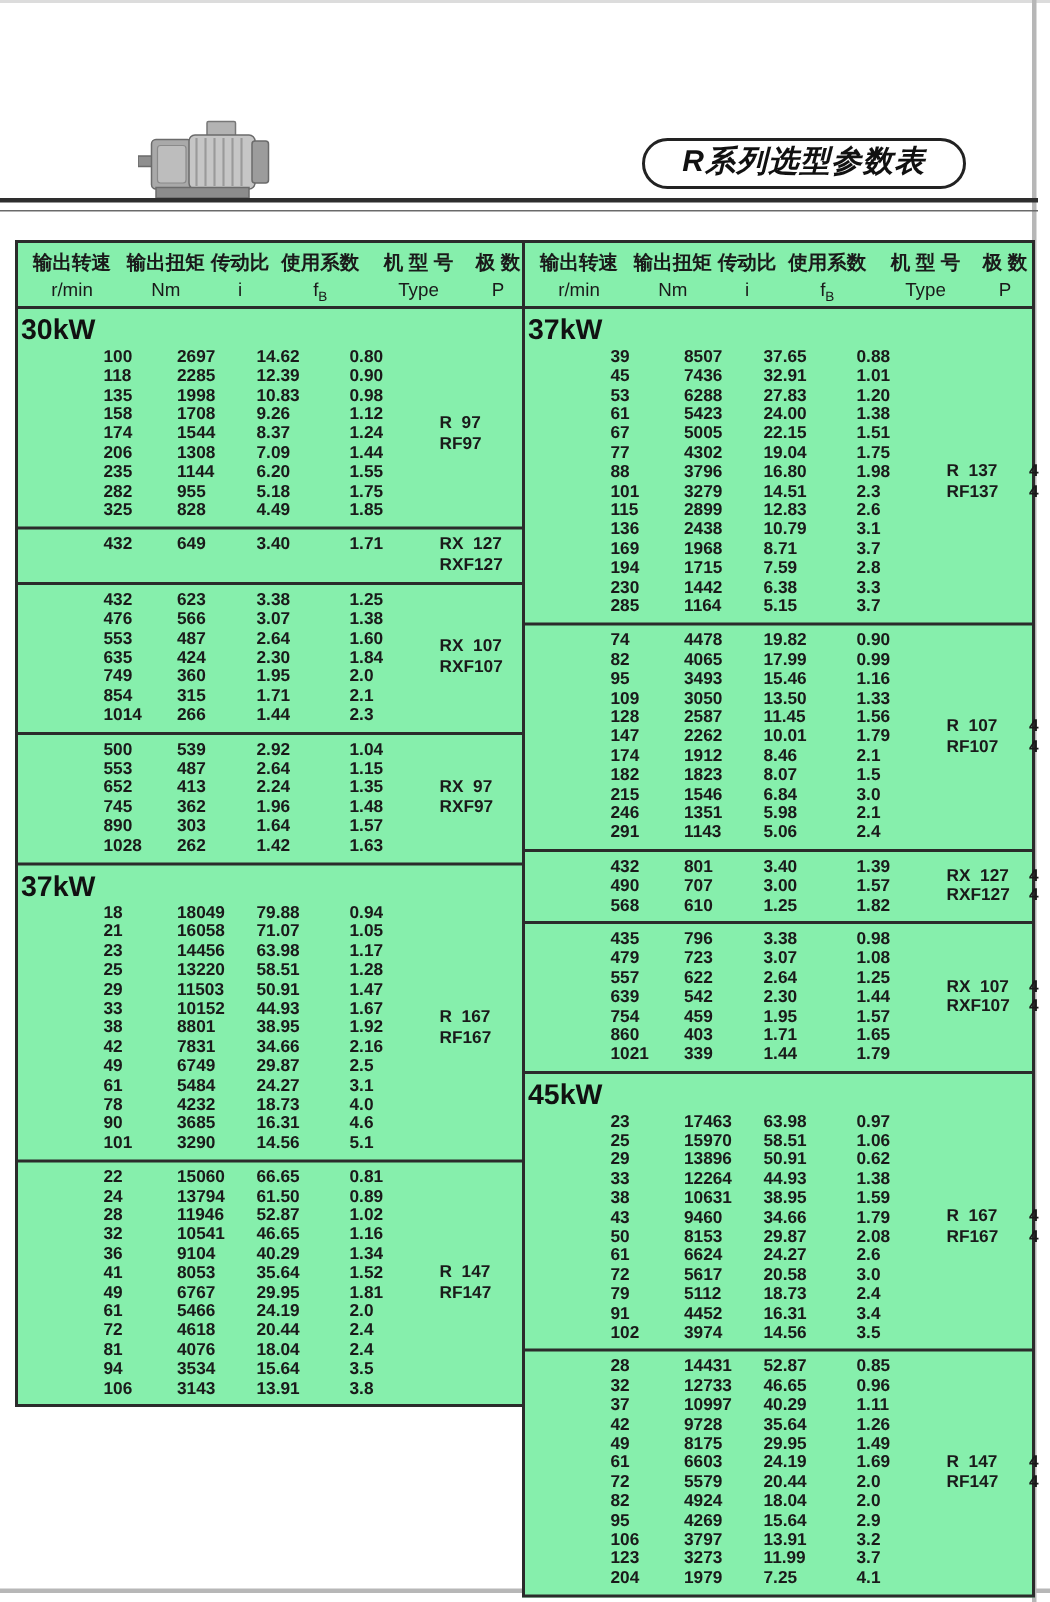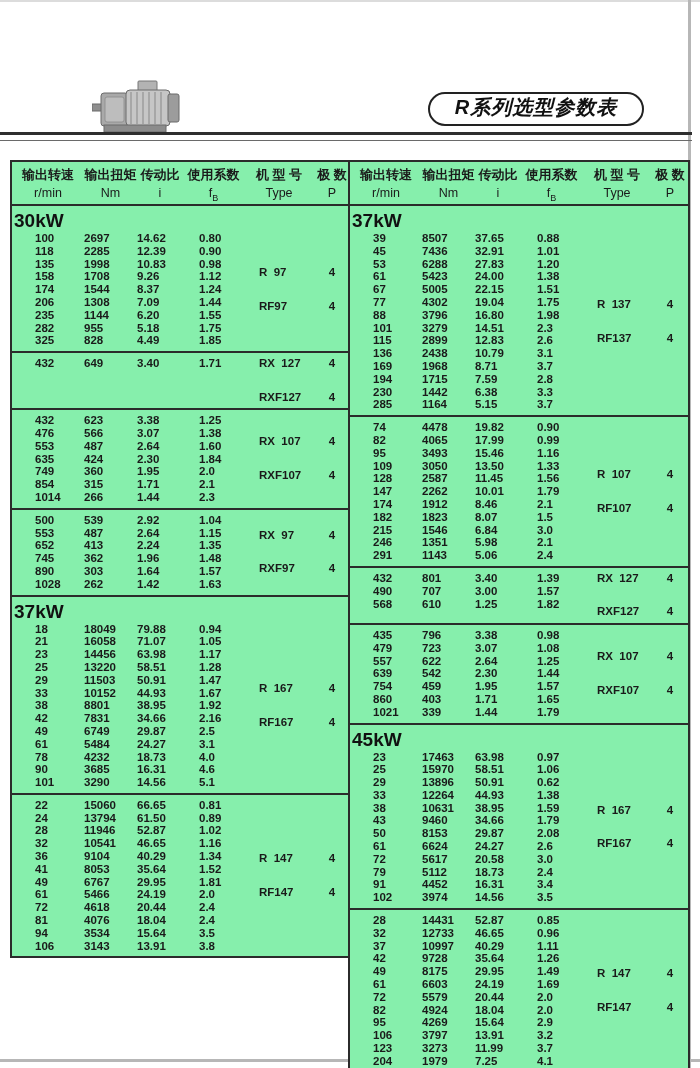--- a/index.html
+++ b/index.html
@@ -51,34 +51,34 @@
   .th-unit { font-size:12.5px; font-weight:normal; margin-top:2px; }
   .th-unit sub { font-size:9px; }
 
   .block { border-bottom:2px solid #2b2b2b; padding:4px 0; }
   .block:last-child { border-bottom:none; }
 
   .section-title {
     font-size:19px; font-weight:bold; line-height:22px;
     padding-left:2px; color:#111;
   }
-  .block-content { display:flex; }
+  .block-content { display:flex;margin-left:34px; }
   .rows { flex:0 0 232px; }
   .row {
     display:grid;
     grid-template-columns:72px 53px 46px 61px;
     line-height:12.8px; font-size:11.5px; font-weight:bold;
   }
   .cell { white-space:pre; }
   .c0 { padding-left:23px; }
   .c1 { padding-left:0; }
   .c2 { padding-left:0; }
   .c3 { padding-left:16px; }
 
-  .types { flex:1; display:flex; flex-direction:column; justify-content:center;gap:20px; }
+  .types { flex:1; display:flex; flex-direction:column; justify-content:center; }
   .type-line {
     display:grid; grid-template-columns:70px 1fr;
     line-height:13.5px; font-size:11.5px; font-weight:bold;
   }
   .type-label { padding-left:15px; white-space:pre; }
   .type-p { text-align:center; }
 </style>
 </head>
 <body>
 

